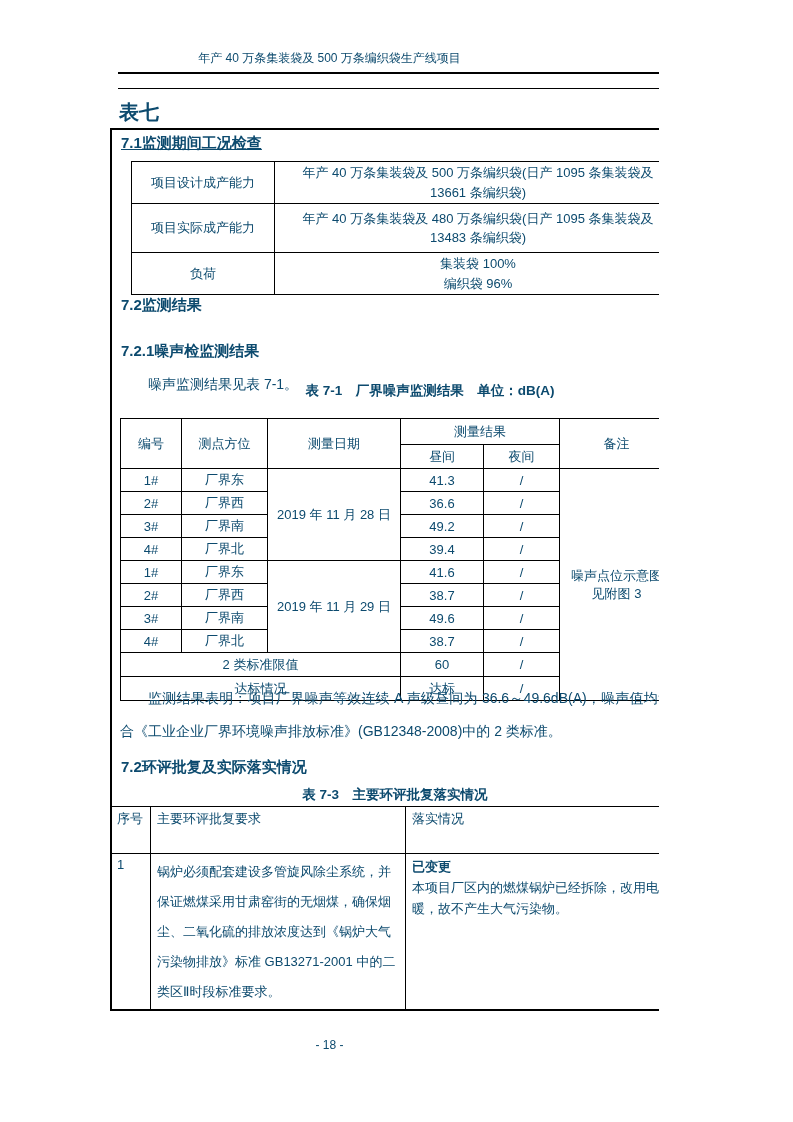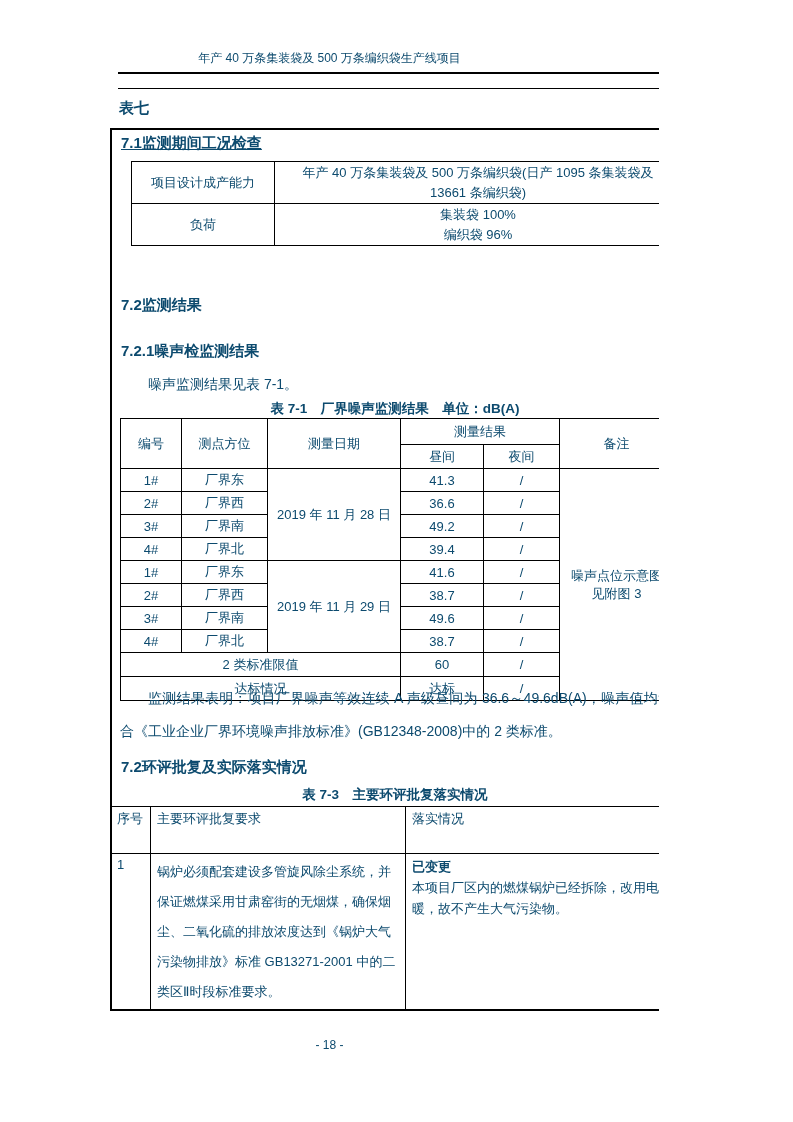--- a/index.html
+++ b/index.html
@@ -3,34 +3,34 @@
 <meta charset="utf-8">
 <style>
   html,body { margin:0; padding:0; background:#ffffff; }
   .page {
     position:relative; width:659px; height:1122px; background:#ffffff;
     font-family:Liberation Sans, sans-serif; color:#0c4a6e; overflow:hidden;
   }
   .header-title { position:absolute; top:50px; left:0; width:100%; text-align:center; font-size:12px; }
   .rule-top    { position:absolute; top:72px; left:118px; width:563px; border-top:2px solid #000; }
   .rule-bottom { position:absolute; top:88px; left:118px; width:563px; border-top:1px solid #000; }
-  .table-label { position:absolute; top:99px; left:119px; font-size:15px; font-weight:bold; }
+  .table-label { position:absolute; top:99px; left:119px; font-size:20px; font-weight:bold; }
 
   .outer { position:absolute; left:110px; top:128px; width:570px; height:883px;
            border:2px solid #000; box-sizing:border-box; }
 
   .h-bold { font-weight:bold; font-size:15px; }
   .h71  { position:absolute; left:9px;  top:4px;   text-decoration:underline; }
   .h72  { position:absolute; left:9px;  top:166px; }
   .h721 { position:absolute; left:9px;  top:212px; }
   .h72b { position:absolute; left:9px;  top:628px; }
 
   .intro { position:absolute; left:36px; top:246px; font-size:14px; }
   .cap   { position:absolute; left:0; width:100%; text-align:center; font-size:13.5px; font-weight:bold; }
-  .cap1  { top:270px; }
+  .cap1  { top:252px;padding-left:35px; }
   .cap2  { top:656px; }
 
   table { border-collapse:collapse; table-layout:fixed; }
   td    { border:1px solid #000; overflow:hidden; }
 
   
   .t1 { position:absolute; left:6px; top:31px; width:550px; font-size:13px;margin-left:13px; }
   .t1 td { text-align:center; vertical-align:middle; line-height:1.5; }
   .t1 .r1 { height:42px; } .t1 .r2 { height:49px; } .t1 .r3 { height:34px; }
 
@@ -73,20 +73,27 @@
       <colgroup>
           <col style="width:143px">
           <col style="width:407px">
         </colgroup>
       <tbody>
           <tr class="r1">
         <td>项目设计成产能力</td>
         <td>
           <div>年产 40 万条集装袋及 500 万条编织袋(日产 1095 条集装袋及</div>
           <div>13661 条编织袋)</div>
+        </td>
+      </tr>
+      <tr class="r2">
+        <td>项目实际成产能力</td>
+        <td>
+          <div>年产 40 万条集装袋及 480 万条编织袋(日产 1095 条集装袋及</div>
+          <div>13483 条编织袋)</div>
         </td>
       </tr>
       <tr class="r3">
         <td>负荷</td>
         <td>
           <div>集装袋 100%</div>
           <div>编织袋 96%</div>
         </td>
       </tr>
     </tbody>

